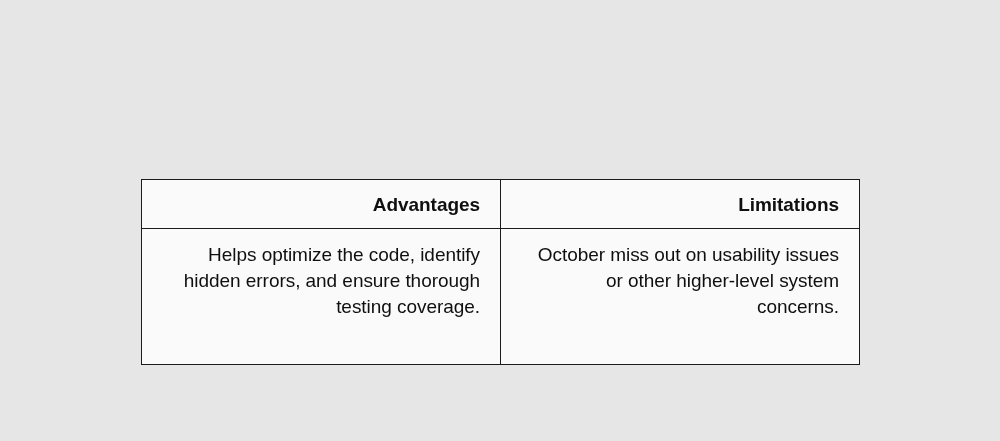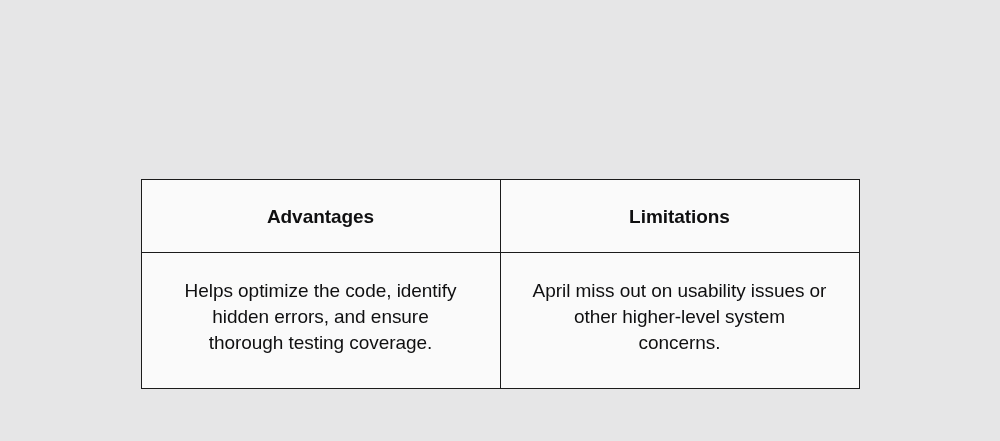--- a/index.html
+++ b/index.html
@@ -47,23 +47,23 @@
     background: #fafafa;
   }
 
   .comparison-table col.col-left  { width: 359px; }
   .comparison-table col.col-right { width: 359px; }
 
   .comparison-table th,
   .comparison-table td {
     border: 1.5px solid #1b1b1b;
     background: #fafafa;
-    padding: 12px;
+    padding: 0;
     vertical-align: top;
-    text-align: center;
+    text-align: right;
   }
 
   .comparison-table th {
     height: 49px;
     box-sizing: border-box;
   }
 
   .cell-inner {
     padding: 13px 20px 14px 19px;
     font-size: 19px;
@@ -113,19 +113,19 @@
           <div class="cell-inner">Limitations</div>
         </th>
       </tr>
     </thead>
     <tbody>
       <tr>
         <td class="body-cell">
           <div class="cell-inner">Helps optimize the code, identify hidden errors, and ensure thorough testing coverage.</div>
         </td>
         <td class="body-cell">
-          <div class="cell-inner">April miss out on usability issues or other higher-level system concerns.</div>
+          <div class="cell-inner">October miss out on usability issues or other higher-level system concerns.</div>
         </td>
       </tr>
     </tbody>
   </table>
 
 </div>
 
 </body></html>

